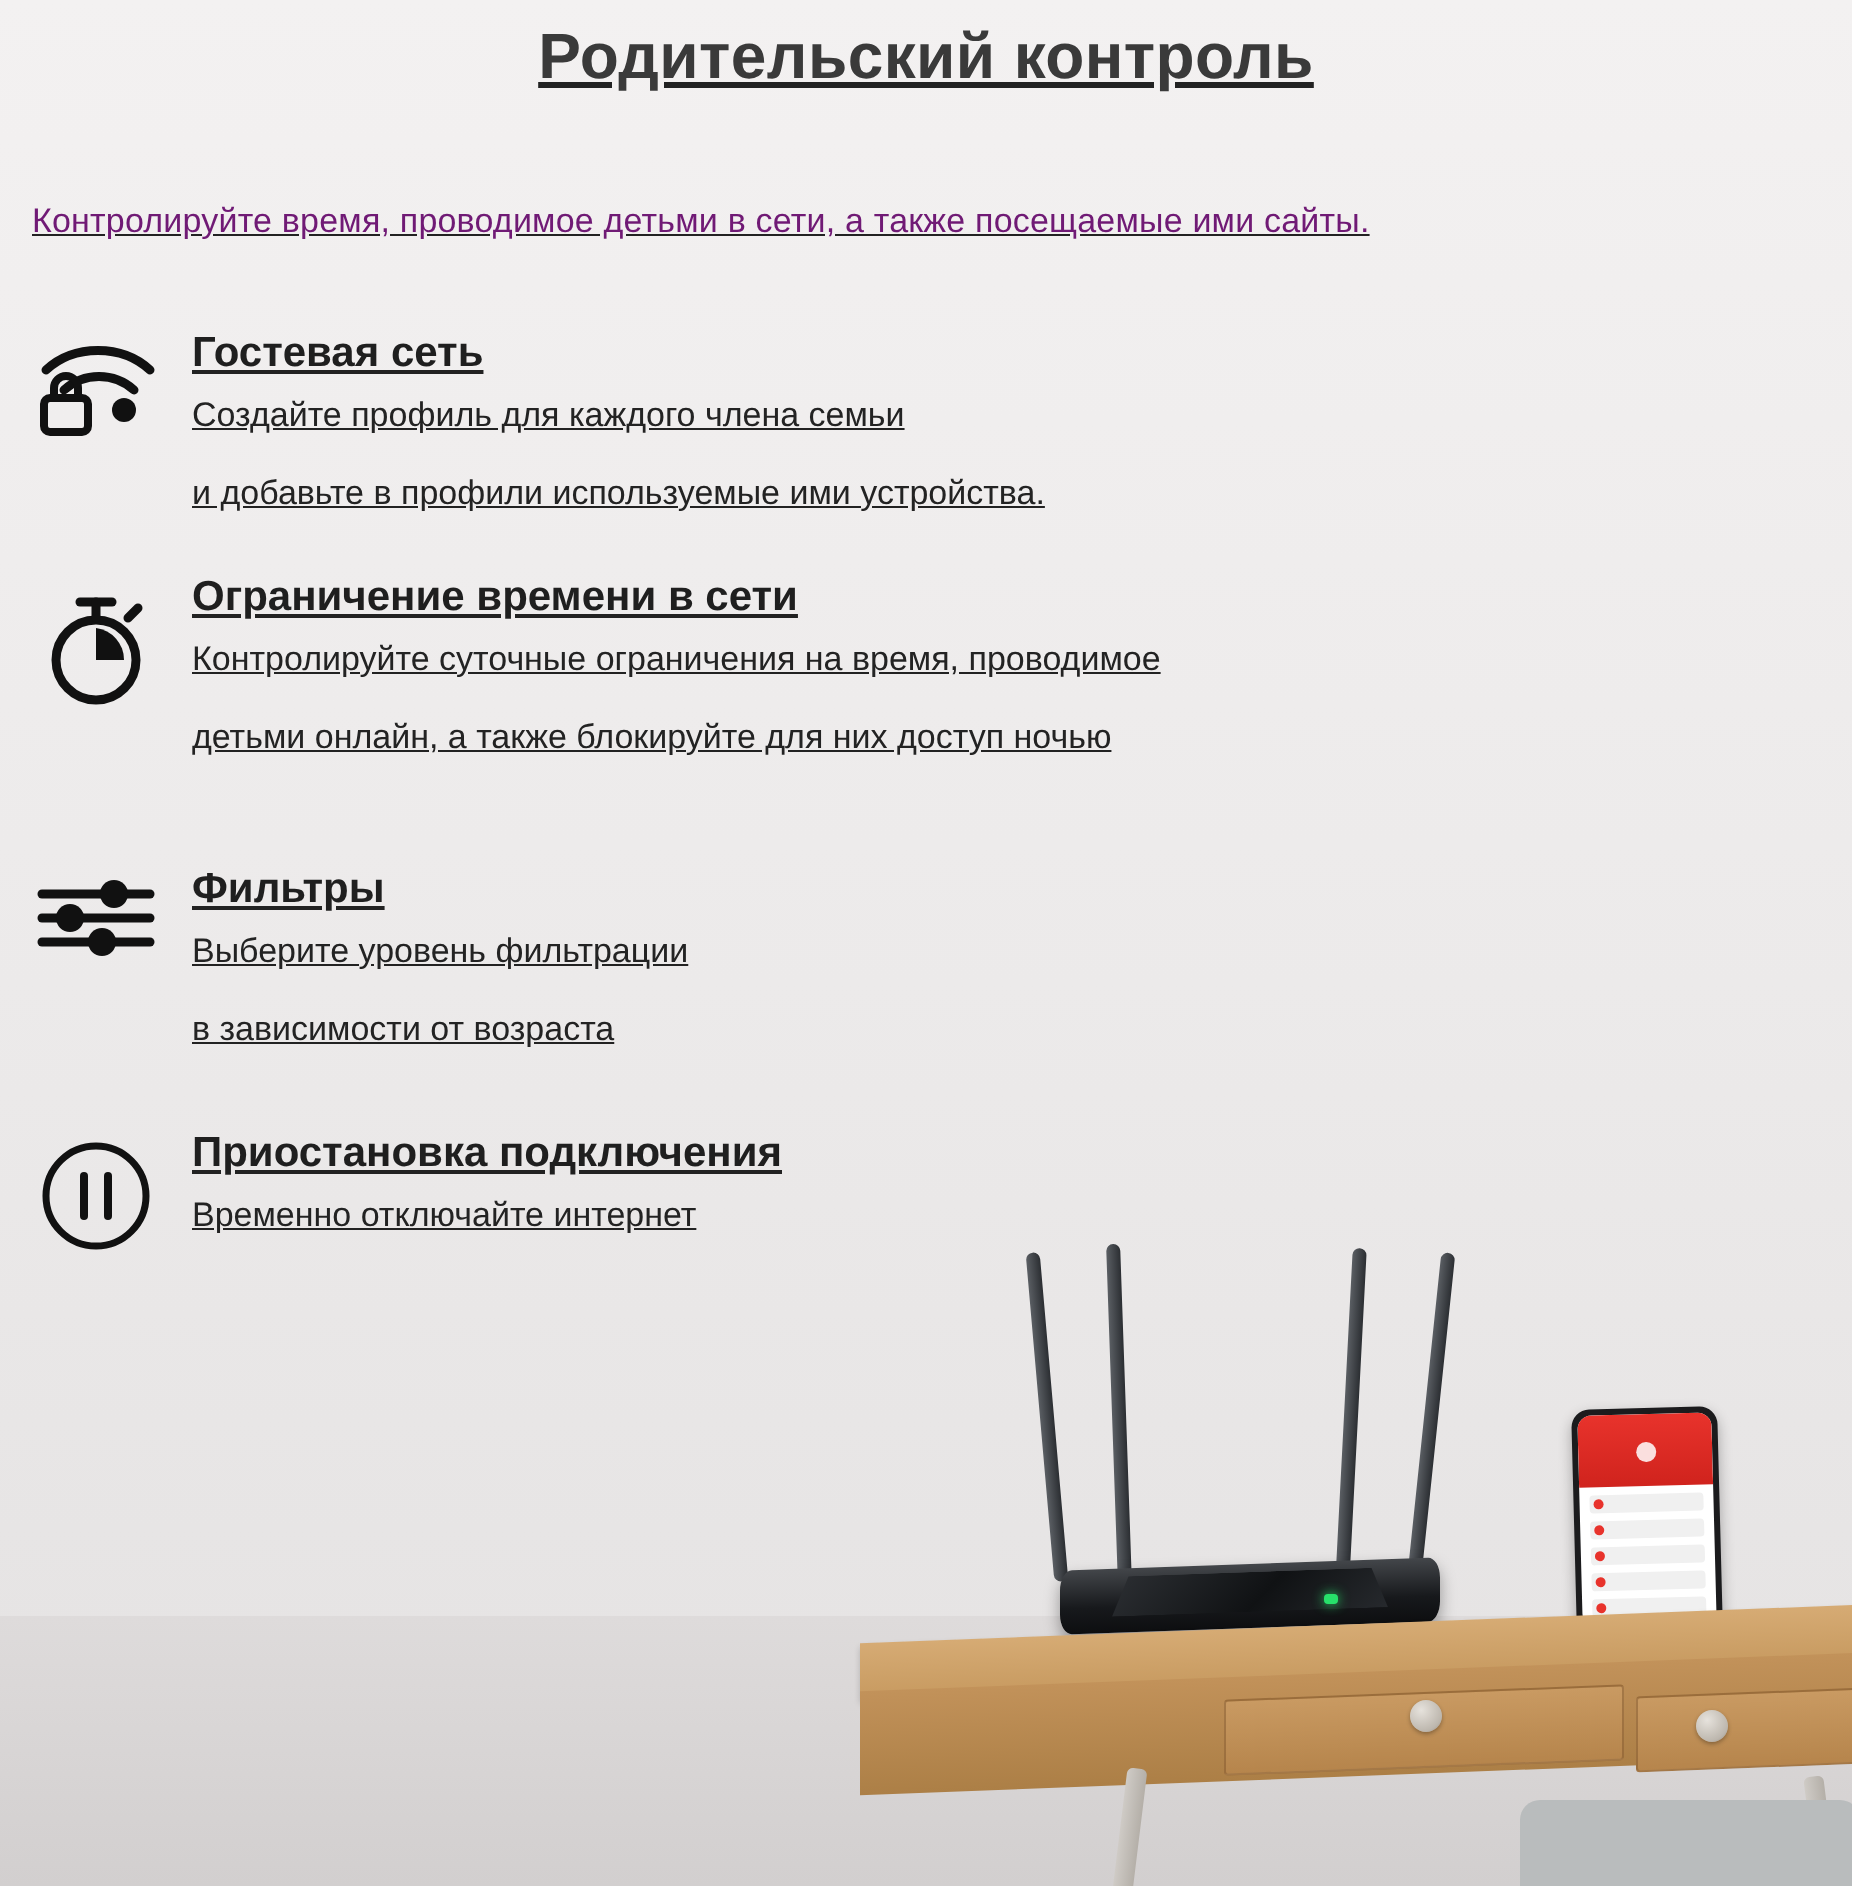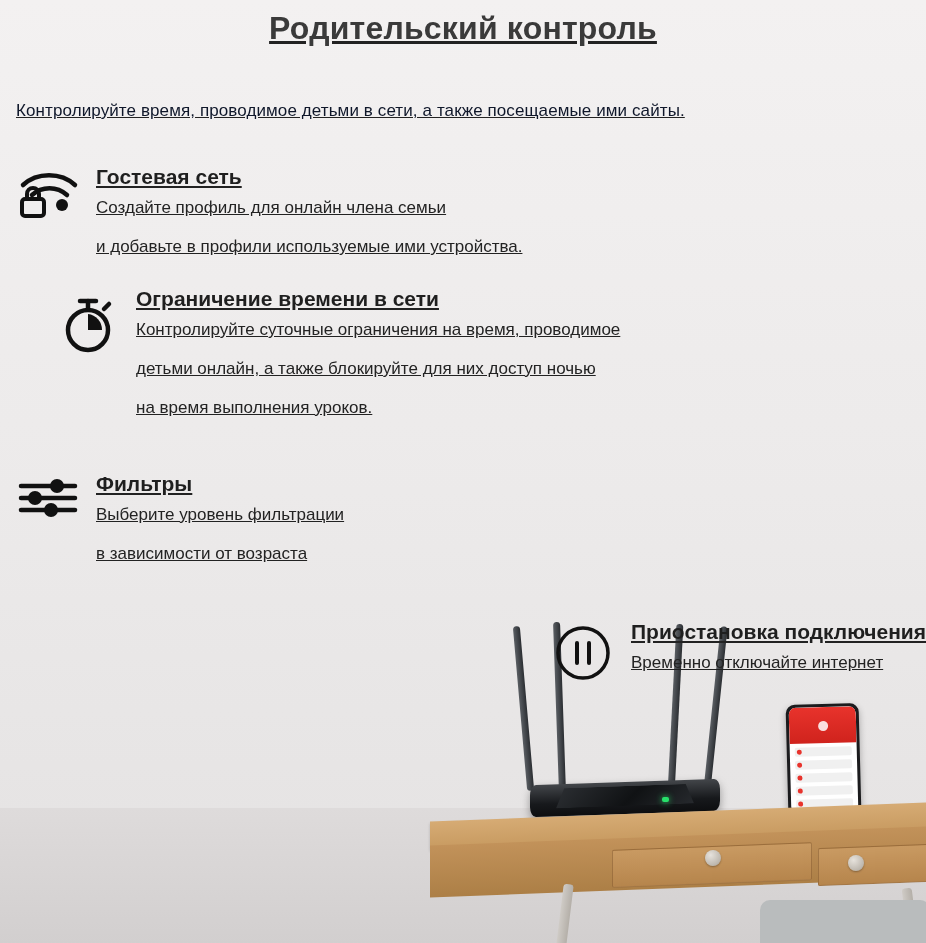--- a/index.html
+++ b/index.html
@@ -204,21 +204,21 @@
     text-align: center;
     font-size: 32px;
     font-weight: bold;
     color: #3a3a3a;
     letter-spacing: .2px;
     margin: 6px 0 0 0;
     padding-top: 4px;
   }
   .subtitle {
     font-size: 17px;
-    color: #0f172a;
+    color: #701a75;
     margin: 54px 0 0 16px;
     letter-spacing: .1px;
   }
   .features {
     margin-top: 44px;
   }
   .feature {
     display: flex;
     align-items: flex-start;
     margin-bottom: 22px;
@@ -240,23 +240,23 @@
     margin: 0 0 10px 0;
   }
   .feature-line {
     font-size: 17px;
     color: #232323;
     line-height: 1.0;
     margin-bottom: 22px;
   }
   .feature-line:last-child { margin-bottom: 0; }
   .f-guest { margin-top: 14px; }
-  .f-time { margin-top: 32px; padding-left: 40px; }
+  .f-time { margin-top: 32px; }
   .f-filters { margin-top: 56px; }
-  .f-pause { margin-top: 58px; justify-content: flex-end; }
+  .f-pause { margin-top: 42px; }
   svg { display: block; }
 </style>
 </head>
 <body>
 
 <div class="photo-bg">
   <div class="wall"></div>
   <div class="floor"></div>
 
   <div class="antenna a1"></div>
@@ -310,42 +310,41 @@
           </g>
           <circle cx="45" cy="36" r="6" fill="#111111"></circle>
           <g fill="none" stroke="#111111" stroke-width="4">
             <rect x="5" y="30" width="22" height="17" rx="3"></rect>
             <path d="M10 30 v-5 a6 6 0 0 1 12 0 v5"></path>
           </g>
         </svg>
       </div>
       <div class="feature-text">
         <div class="feature-title">Гостевая сеть</div>
-        <div class="feature-line">Создайте профиль для онлайн члена семьи</div>
+        <div class="feature-line">Создайте профиль для каждого члена семьи</div>
         <div class="feature-line">и добавьте в профили используемые ими устройства.</div>
       </div>
     </div>
 
     <div class="feature f-time">
       <div class="feature-icon">
         <svg width="62" height="64" viewBox="0 0 62 64" aria-hidden="true">
           <g fill="none" stroke="#111111" stroke-width="4.5" stroke-linecap="round">
             <circle cx="31" cy="39" r="20"></circle>
             <path d="M23 10 h16"></path>
             <path d="M31 10 v8"></path>
             <path d="M47 18 l5 -5"></path>
           </g>
           <path d="M31 39 L31 23 A16 16 0 0 1 45 39 Z" fill="#111111"></path>
         </svg>
       </div>
       <div class="feature-text">
         <div class="feature-title">Ограничение времени в сети</div>
         <div class="feature-line">Контролируйте суточные ограничения на время, проводимое</div>
         <div class="feature-line">детьми онлайн, а также блокируйте для них доступ ночью</div>
-        <div class="feature-line">на время выполнения уроков.</div>
       </div>
     </div>
 
     <div class="feature f-filters">
       <div class="feature-icon">
         <svg width="62" height="44" viewBox="0 0 62 44" aria-hidden="true">
           <g stroke="#111111" stroke-width="4.5" stroke-linecap="round">
             <path d="M4 10 h54"></path>
             <path d="M4 22 h54"></path>
             <path d="M4 34 h54"></path>

